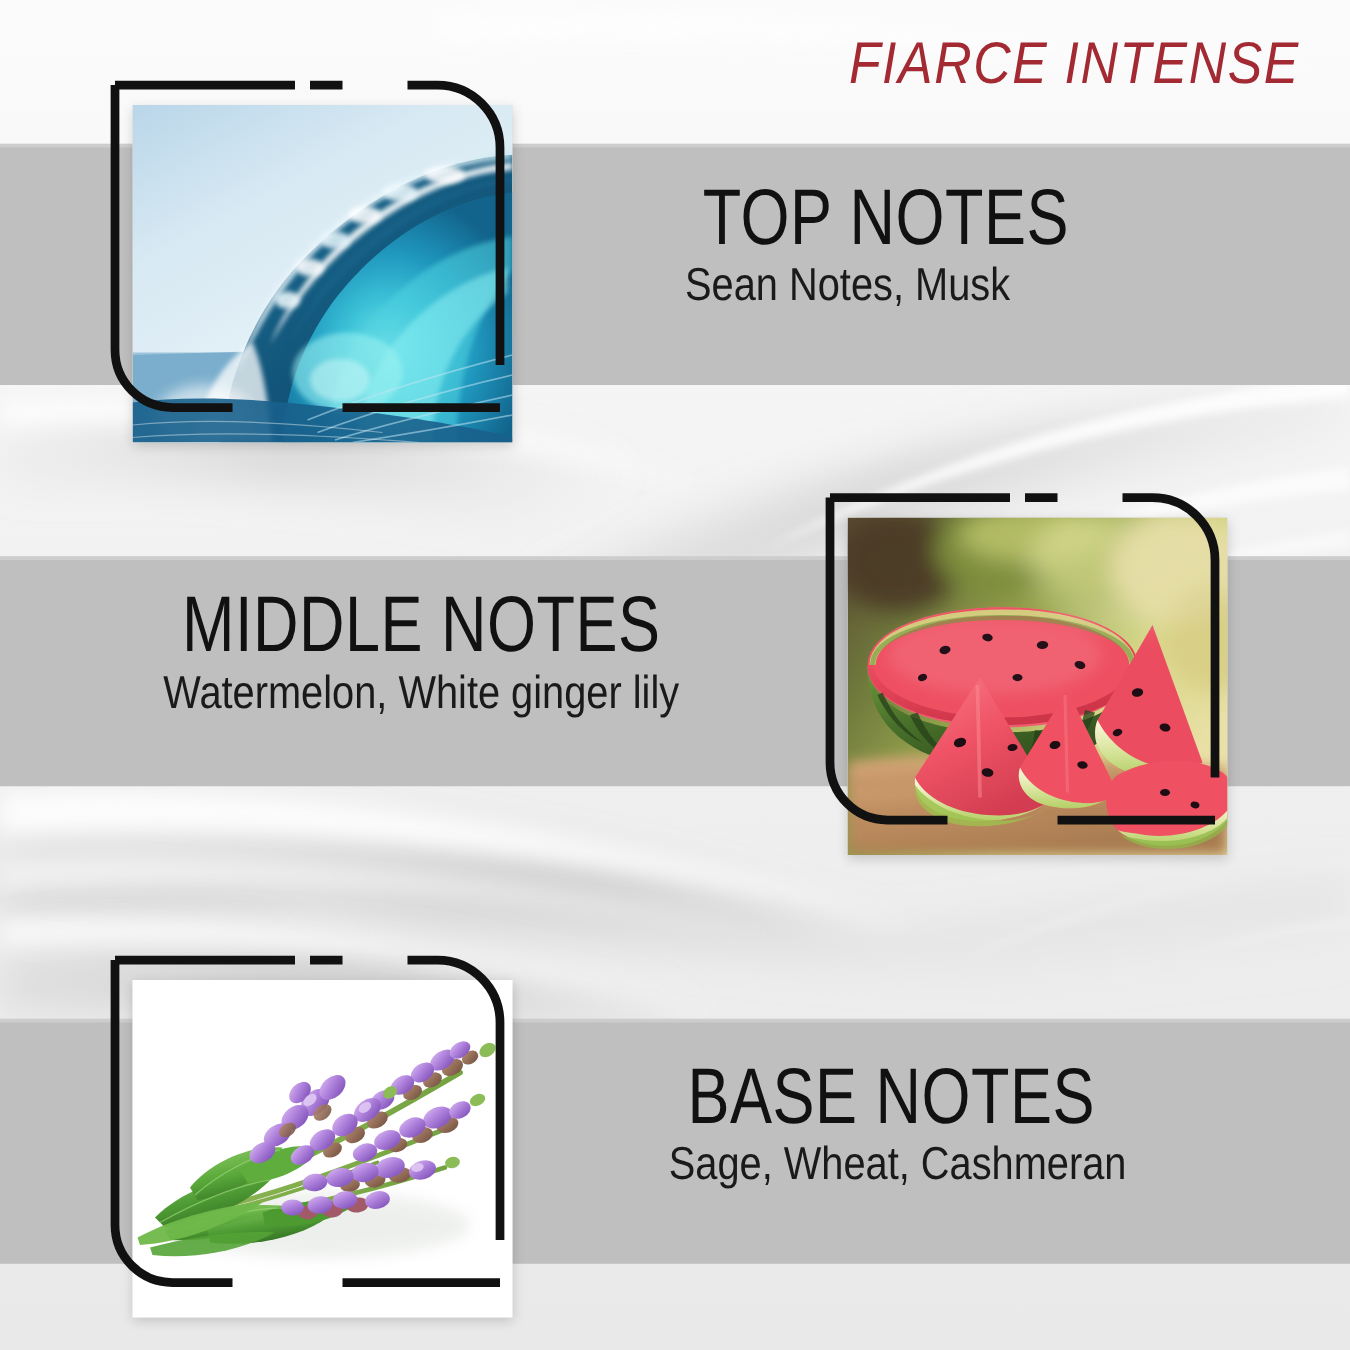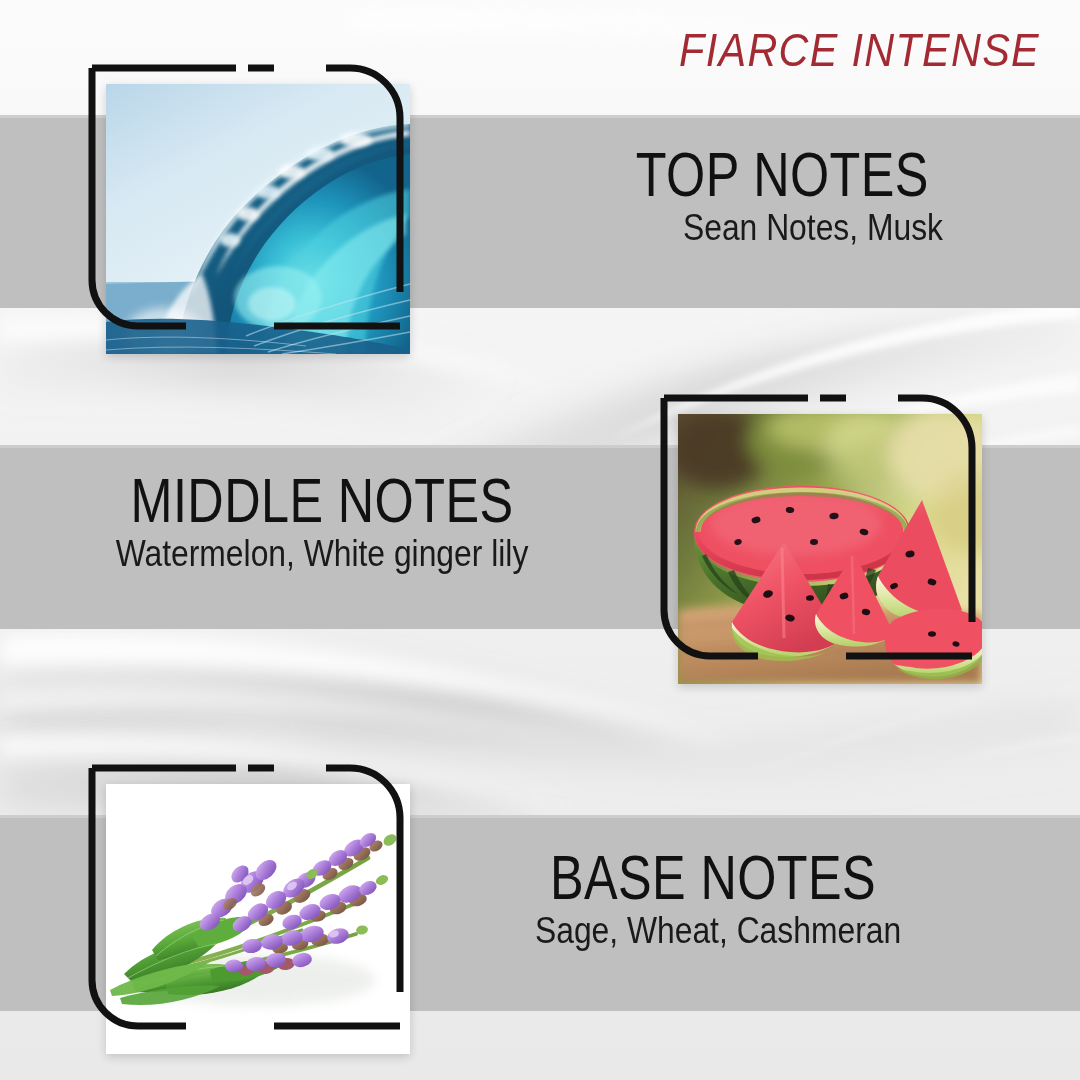--- a/index.html
+++ b/index.html
@@ -88,24 +88,24 @@
     color:#1a1a1a;
     transform:scaleX(.86);
     white-space:nowrap;
     margin:0;
   }
   .align-center .note-heading,
   .align-center .note-sub{transform-origin:center center;}
 
   
   #block-top .photo-card{left:88px;top:62px;}
-  #block-top .note-text{left:504px;top:142px;width:472px;text-align:right;}
+  #block-top .note-text{left:515px;top:142px;width:472px;text-align:left;}
 
   #block-middle .photo-card{left:660px;top:392px;}
-  #block-middle .note-text{left:42px;top:468px;width:560px;text-align:center;}
+  #block-middle .note-text{left:57px;top:468px;width:560px;text-align:center;}
 
   #block-base .photo-card{left:88px;top:762px;}
   #block-base .note-text{left:500px;top:845px;width:500px;text-align:left;}
 </style>
 </head>
 <body>
 
 <div id="canvas">
 
   <svg class="bg-svg" viewBox="0 0 1080 1080" preserveAspectRatio="none">

